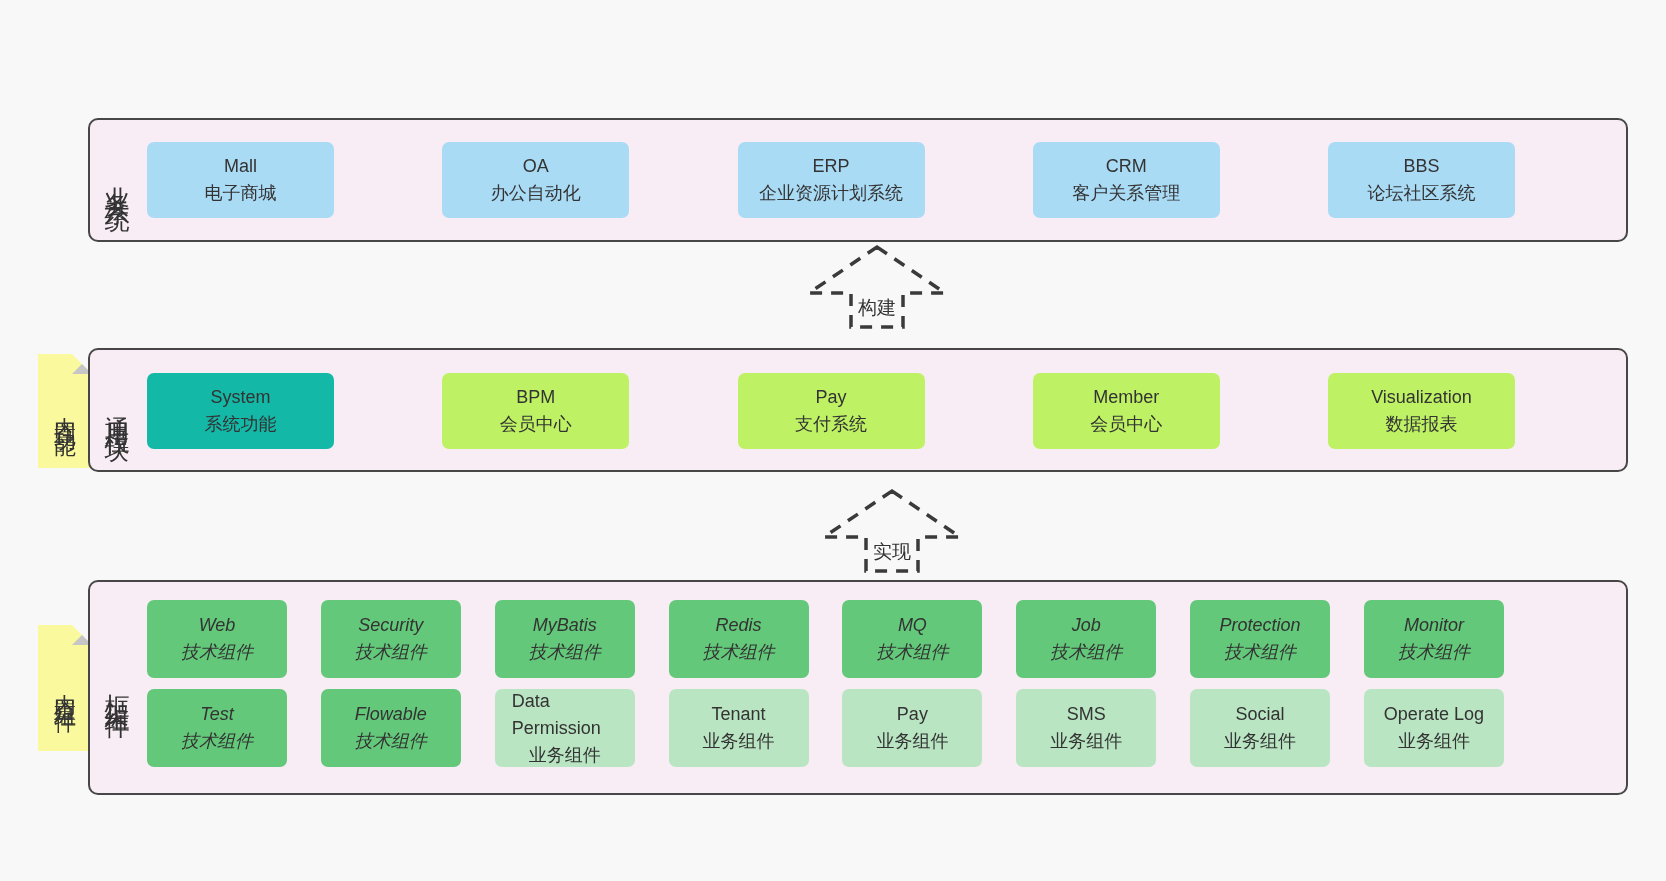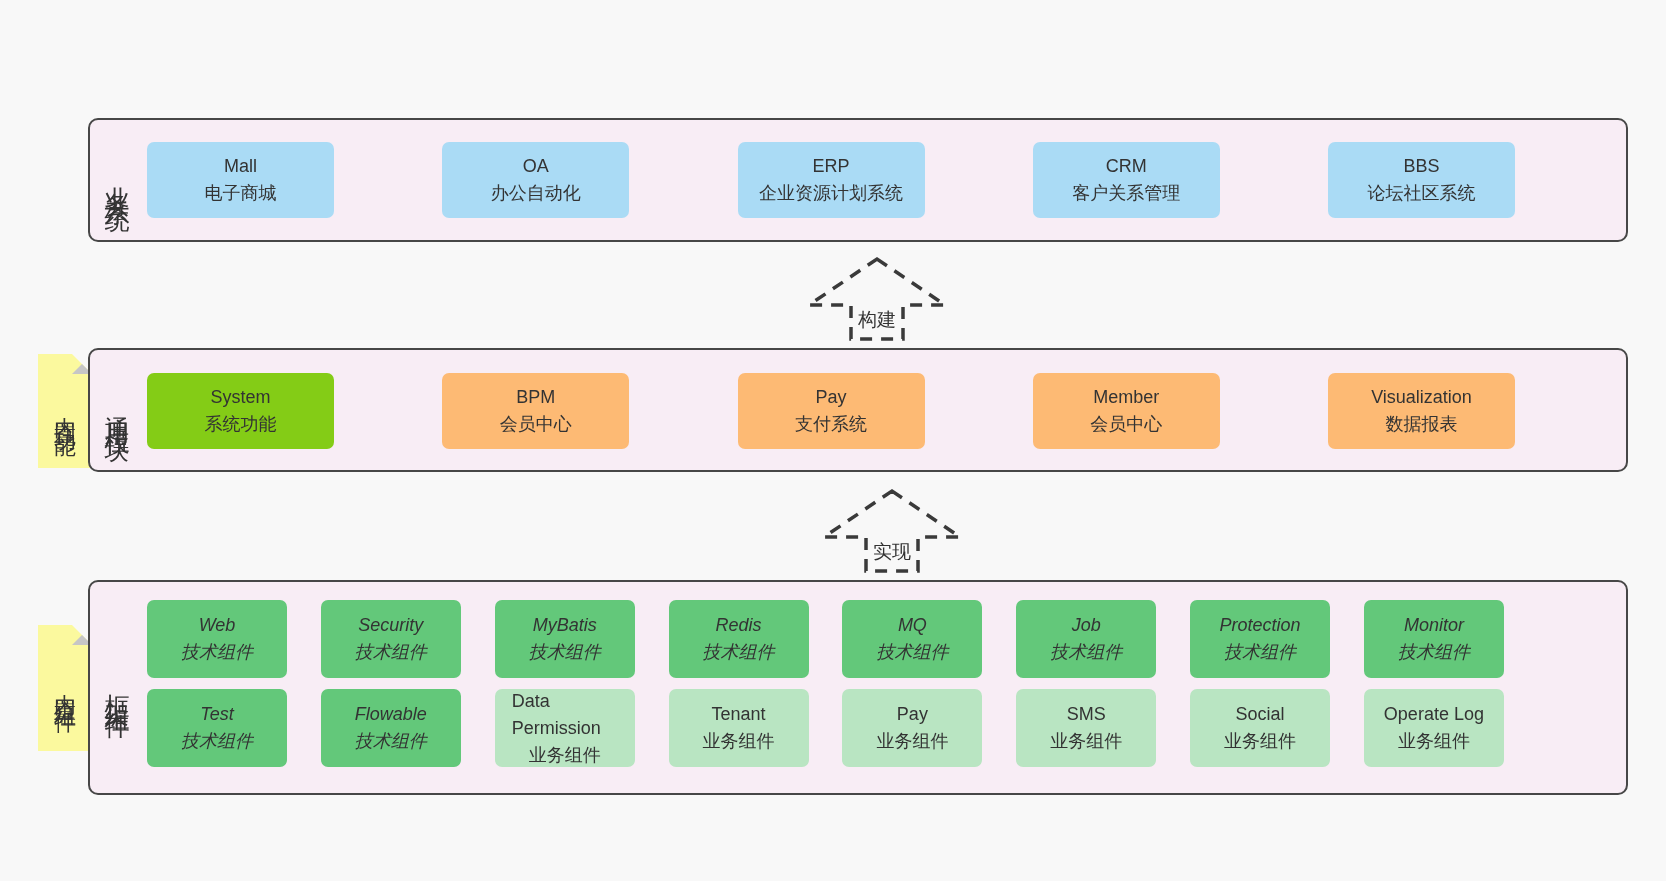--- a/index.html
+++ b/index.html
@@ -16,22 +16,22 @@
 
   .band-row { position:absolute; left:57px; display:flex; justify-content:space-between; }
 
   
   .box { border-radius:7px; display:flex; flex-direction:column; align-items:center;
          justify-content:center; text-align:left; font-size:18px; line-height:1.5;
          color:#333; box-sizing:border-box; }
   .box.w6 { width:187px; }
   .box.w8 { width:140px; }
   .box.blue       { background:#aadbf5; }
-  .box.red        { background:#84cc16; }
-  .box.pink       { background:#fdba74; }
+  .box.red        { background:#14b8a6; }
+  .box.pink       { background:#bef264; }
   .box.green      { background:#63c87a;font-style:italic; }
   .box.lightgreen { background:#b9e5c2; }
   .narrow-title { display:inline-block; max-width:106px; }
 
   
   .sticky { position:absolute; left:38px; width:54px; background:#fbf99e;
             clip-path:polygon(0 0, calc(100% - 20px) 0, 100% 20px, 100% 100%, 0 100%);
             display:flex; align-items:center; justify-content:center; }
   .sticky::after { content:""; position:absolute; top:0; right:0; width:0; height:0;
             border-style:solid; border-width:0 0 20px 20px;
@@ -78,21 +78,21 @@
         <span>CRM</span>
         <span>客户关系管理</span>
       </div>
       <div class="box w6 blue">
         <span>BBS</span>
         <span>论坛社区系统</span>
       </div>
     </div>
   </div>
 
-  <div class="arrow" style="left:806px; top:256px;">
+  <div class="arrow" style="left:806px; top:244px;">
     <svg width="142" height="86" viewBox="0 0 142 86">
       <polygon points="71,3 139,49 97,49 97,83 45,83 45,49 3,49" fill="none" stroke="#3a3a3a" stroke-width="3.5" stroke-dasharray="12 9"></polygon>
     </svg>
     <span class="arrow-label">构建</span>
   </div>
 
   <div class="band" style="top:348px; height:124px;">
     <div class="band-label-wrap">
       <span class="v-text">通用模块</span>
     </div>

